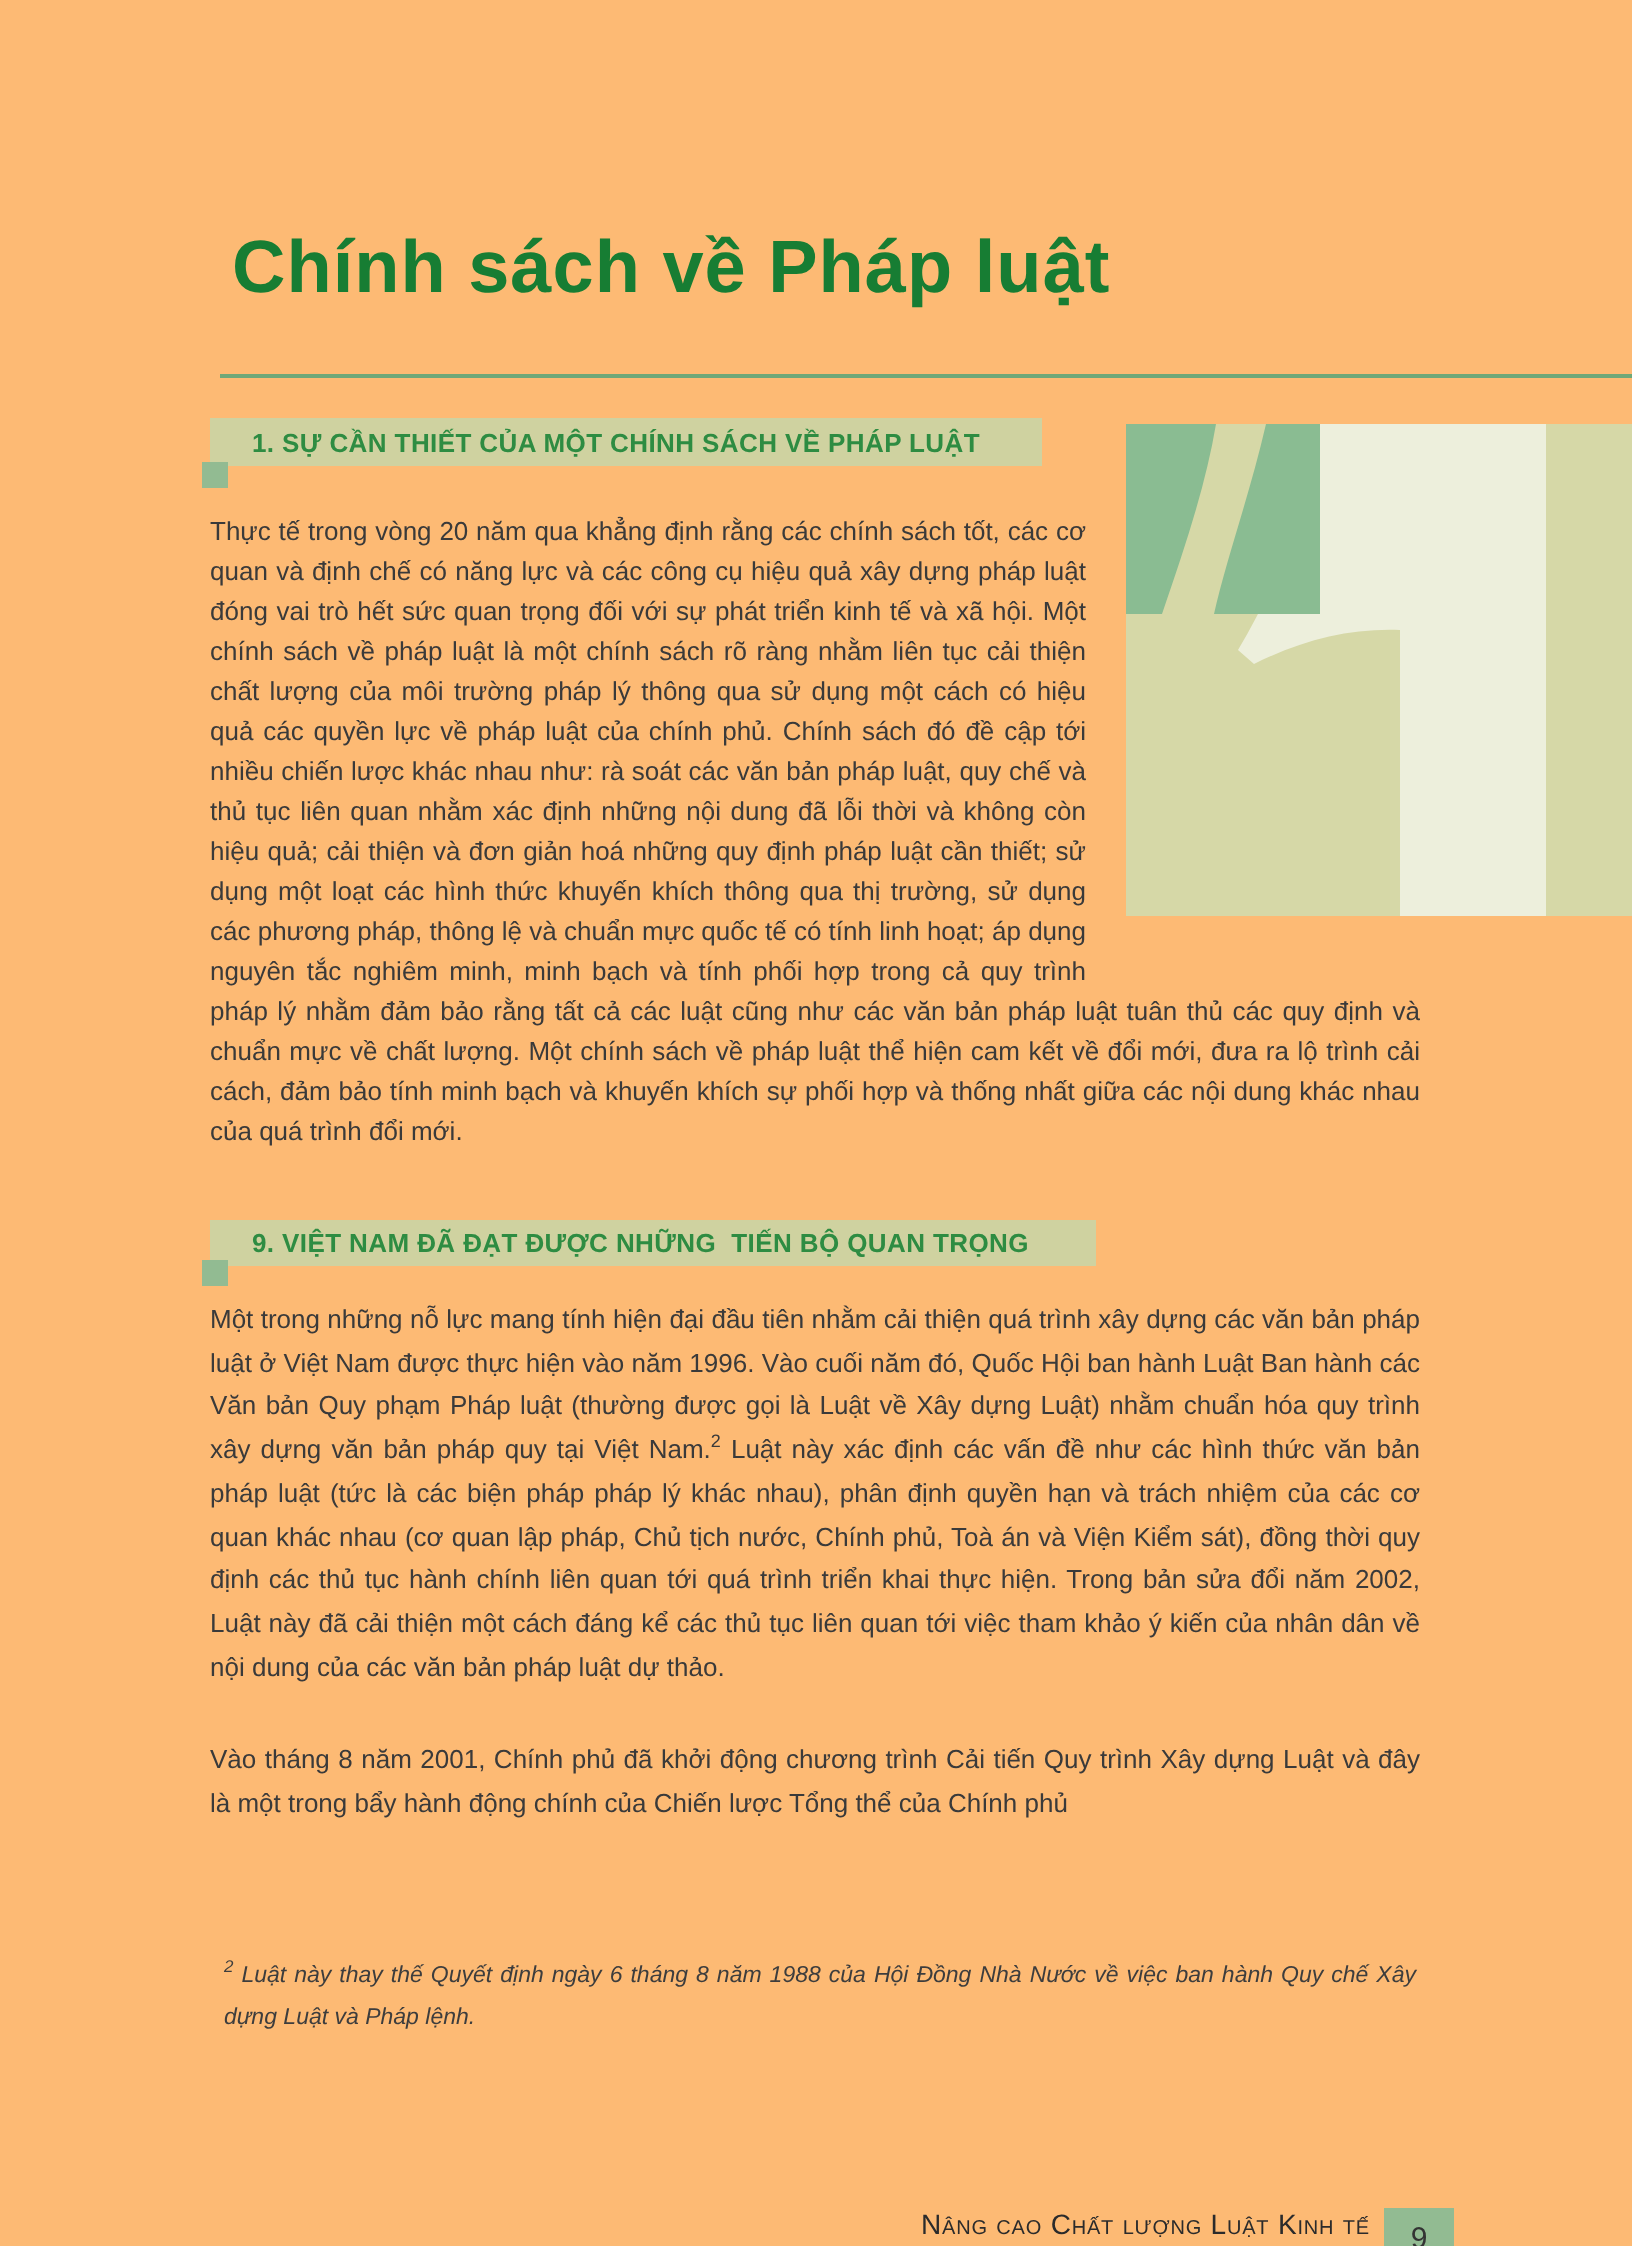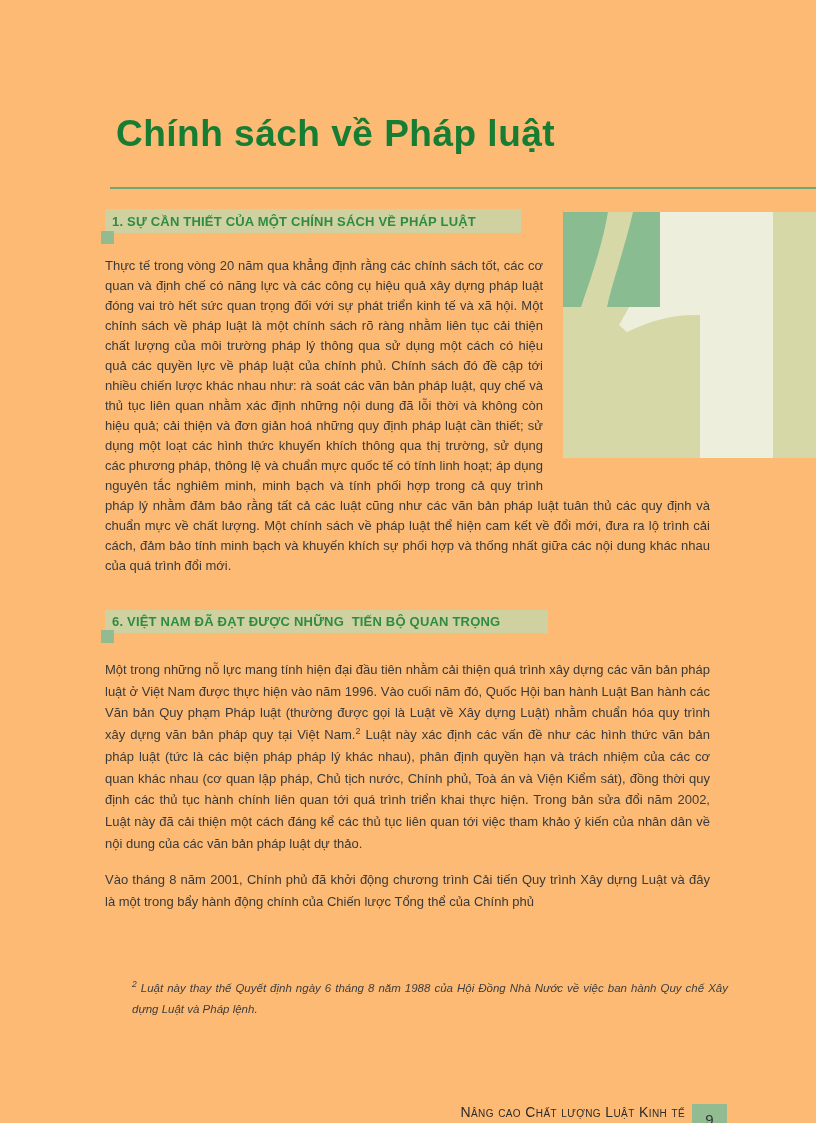--- a/index.html
+++ b/index.html
@@ -30,21 +30,21 @@
     top: 187px;
     width: 706px;
     height: 2px;
     background: #6fa878;
   }
   .heading-bar {
     position: absolute;
     background: #cfd2a0;
     display: flex;
     align-items: center;
-    padding-left: 7px;
+    padding-left: 21px;
   }
   .heading-bar-1 { left: 105px; top: 209px; width: 416px; height: 24px; }
   .heading-bar-2 { left: 105px; top: 610px; width: 443px; height: 23px; }
   .heading-label {
     font-size: 13px;
     font-weight: bold;
     color: #2e8c42;
     letter-spacing: 0.2px;
     white-space: pre;
   }
@@ -66,35 +66,35 @@
   .body-para {
     position: absolute;
     left: 105px;
     width: 605px;
     font-size: 13px;
     line-height: 20px;
     color: #3a3a3a;
     text-align: justify;
   }
   .para-1 { top: 256px; }
-  .para-2 { top: 649px; line-height: 21.7px; margin-top: 10px; }
+  .para-2 { top: 649px; line-height: 21.7px; }
   .para-3 { top: 869px; line-height: 21.7px; }
   .wrap-spacer {
     float: right;
     width: 167px;
     height: 238px;
   }
   sup.ref {
     font-size: 9px;
     vertical-align: super;
     line-height: 0;
   }
   .footnote {
     position: absolute;
-    left: 132px;
+    left: 112px;
     top: 978px;
     width: 596px;
     font-size: 11.5px;
     line-height: 20.5px;
     font-style: italic;
     color: #3d3d3d;
     text-align: justify;
   }
   .footnote sup.ref { font-size: 8.5px; }
   .page-footer {
@@ -149,21 +149,21 @@
       <rect x="0" y="0" width="253" height="246" fill="#d6d8a7"></rect>
       <path d="M210,0 L210,246 L137,246 L137,103 C112,102 88,108 64,120 L56,113 C78,76 92,38 97,0 Z" fill="#edefdc"></path>
       <rect x="0" y="0" width="97" height="95" fill="#8abc92"></rect>
       <path d="M18,95 C30,60 40,30 45,0 L70,0 C62,35 50,68 44,95 Z" fill="#d6d8a7"></path>
     </svg>
   </div>
 
   <p class="body-para para-1"><span class="wrap-spacer"></span><span>Thực tế trong vòng 20 năm qua khẳng định rằng các chính sách tốt, các cơ quan và định chế có năng lực và các công cụ hiệu quả xây dựng pháp luật đóng vai trò hết sức quan trọng đối với sự phát triển kinh tế và xã hội. Một chính sách về pháp luật là một chính sách rõ ràng nhằm liên tục cải thiện chất lượng của môi trường pháp lý thông qua sử dụng một cách có hiệu quả các quyền lực về pháp luật của chính phủ. Chính sách đó đề cập tới nhiều chiến lược khác nhau như: rà soát các văn bản pháp luật, quy chế và thủ tục liên quan nhằm xác định những nội dung đã lỗi thời và không còn hiệu quả; cải thiện và đơn giản hoá những quy định pháp luật cần thiết; sử dụng một loạt các hình thức khuyến khích thông qua thị trường, sử dụng các phương pháp, thông lệ và chuẩn mực quốc tế có tính linh hoạt; áp dụng nguyên tắc nghiêm minh, minh bạch và tính phối hợp trong cả quy trình pháp lý nhằm đảm bảo rằng tất cả các luật cũng như các văn bản pháp luật tuân thủ các quy định và chuẩn mực về chất lượng. Một chính sách về pháp luật thể hiện cam kết về đổi mới, đưa ra lộ trình cải cách, đảm bảo tính minh bạch và khuyến khích sự phối hợp và thống nhất giữa các nội dung khác nhau của quá trình đổi mới.</span></p>
 
   <div class="heading-bar heading-bar-2">
-    <span class="heading-label">6. VIỆT NAM ĐÃ ĐẠT ĐƯỢC NHỮNG  TIẾN BỘ QUAN TRỌNG</span>
+    <span class="heading-label">9. VIỆT NAM ĐÃ ĐẠT ĐƯỢC NHỮNG  TIẾN BỘ QUAN TRỌNG</span>
   </div>
   <div class="bullet-square bullet-2"></div>
 
   <p class="body-para para-2"><span>Một trong những nỗ lực mang tính hiện đại đầu tiên nhằm cải thiện quá trình xây dựng các văn bản pháp luật ở Việt Nam được thực hiện vào năm 1996. Vào cuối năm đó, Quốc Hội ban hành Luật Ban hành các Văn bản Quy phạm Pháp luật (thường được gọi là Luật về Xây dựng Luật) nhằm chuẩn hóa quy trình xây dựng văn bản pháp quy tại Việt Nam.</span><sup class="ref">2</sup><span> Luật này xác định các vấn đề như các hình thức văn bản pháp luật (tức là  các biện pháp pháp lý khác nhau), phân định quyền hạn và trách nhiệm của các cơ quan khác nhau (cơ quan lập pháp, Chủ tịch nước, Chính phủ, Toà án và Viện Kiểm sát), đồng thời quy định các thủ tục hành chính liên quan tới quá trình triển khai thực hiện. Trong bản sửa đổi năm 2002, Luật này đã cải thiện một cách đáng kể các thủ tục liên quan tới việc tham khảo ý kiến của nhân dân về nội dung của các văn bản pháp luật dự thảo.</span></p>
 
   <p class="body-para para-3"><span>Vào tháng 8 năm 2001, Chính phủ đã khởi động chương trình Cải tiến Quy trình Xây dựng Luật và đây là một trong bẩy hành động chính của Chiến lược Tổng thể của Chính phủ</span></p>
 
   <p class="footnote"><sup class="ref">2</sup><span> Luật này thay thế Quyết định ngày 6 tháng 8 năm 1988 của Hội Đồng Nhà Nước về việc ban hành Quy chế Xây dựng Luật và Pháp lệnh.</span></p>
 
   <div class="page-footer">

